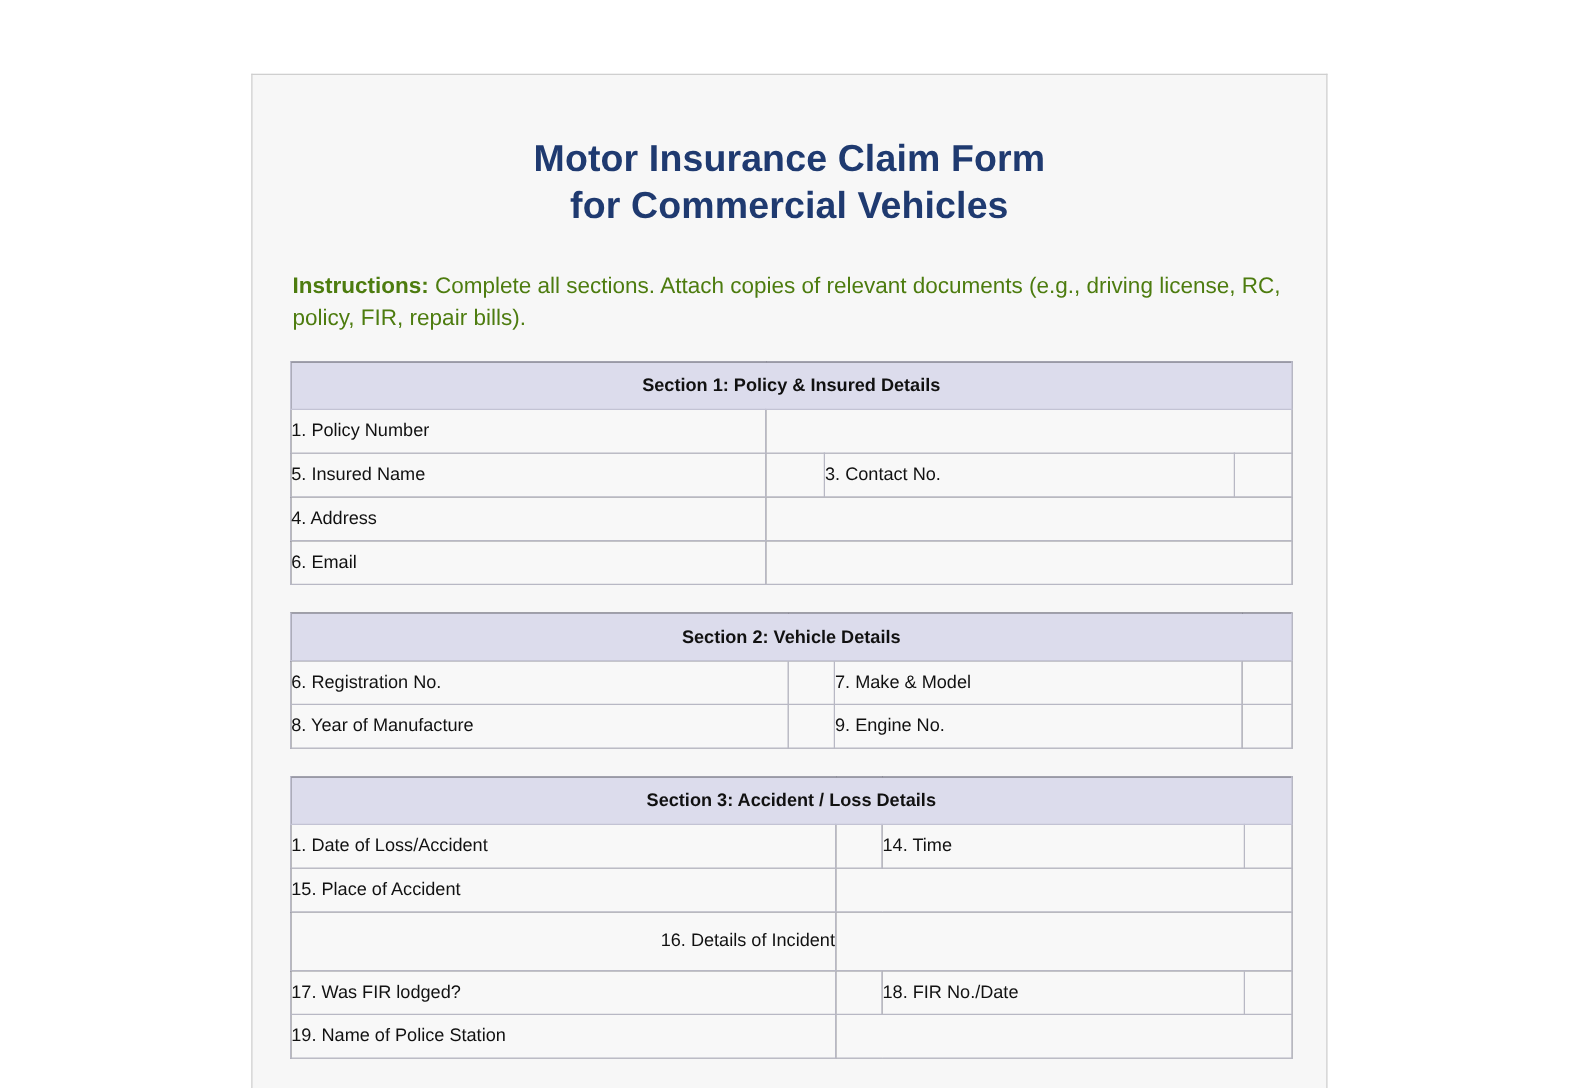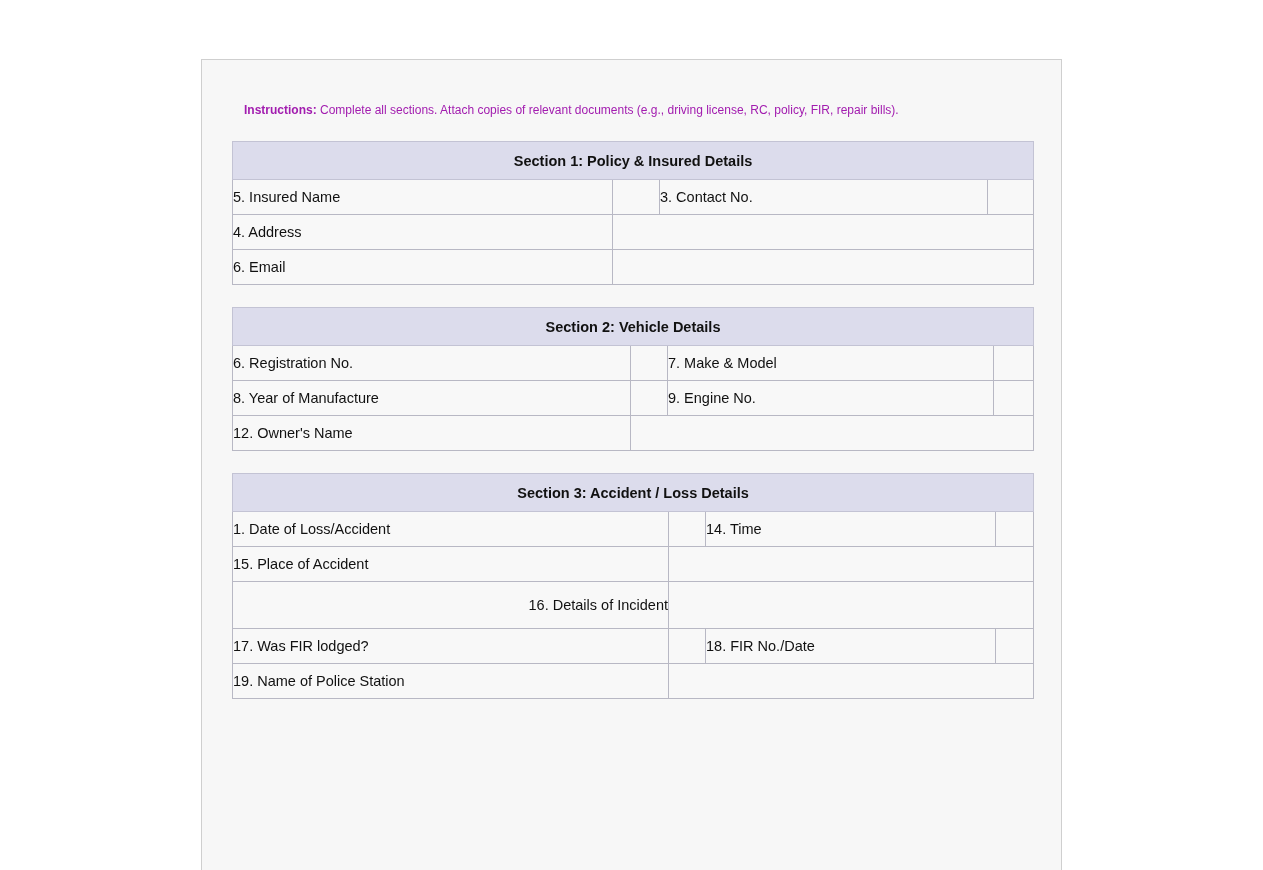--- a/index.html
+++ b/index.html
@@ -36,25 +36,25 @@
     text-align: center;
     color: #1f3a70;
     font-size: 30px;
     font-weight: bold;
     line-height: 1.22;
     letter-spacing: 0.1px;
   }
   .doc-title .line2 { display: block; }
 
   .instructions {
-    margin: 12px;
+    margin: 2px;
     padding-top: 30px;
-    font-size: 12px;
+    font-size: 18px;
     line-height: 1.45;
-    color: #a21caf;
+    color: #4d7c0f;
   }
   .instructions b { font-weight: bold; }
 
   
   .section-table {
     width: 801px;
     border-collapse: collapse;
     margin-top: 22px;
     table-layout: fixed;
     background: #000000;
@@ -102,36 +102,44 @@
   .s3 col.c2 { width: 37px; }
   .s3 col.c3 { width: 290px; }
   .s3 col.c4 { width: 38px; }
 </style>
 </head>
 <body>
 
 <div class="page-sheet">
   <div class="doc-inner">
 
+    <h1 class="doc-title">
+      <span>Motor Insurance Claim Form</span>
+      <span class="line2">for Commercial Vehicles</span>
+    </h1>
 
     <p class="instructions">
       <b>Instructions:</b><span> Complete all sections. Attach copies of relevant documents (e.g., driving license, RC, policy, FIR, repair bills).</span>
     </p>
 
     <div id="sections-container">
         <table class="section-table s1">
           <colgroup>
             <col class="c1">
             <col class="c2">
             <col class="c3">
             <col class="c4">
           </colgroup>
           <tbody>
             <tr class="section-head">
               <td colspan="4">Section 1: Policy &amp; Insured Details</td>
+            </tr>
+            <tr class="row-std">
+              <td class="cell-label">1. Policy Number</td>
+              <td class="cell-blank" colspan="3"></td>
             </tr>
             <tr class="row-std">
               <td class="cell-label">5. Insured Name</td>
               <td class="cell-blank"></td>
               <td class="cell-label">3. Contact No.</td>
               <td class="cell-blank"></td>
             </tr>
             <tr class="row-std">
               <td class="cell-label">4. Address</td>
               <td class="cell-blank" colspan="3"></td>
@@ -158,24 +166,20 @@
               <td class="cell-blank"></td>
               <td class="cell-label">7. Make &amp; Model</td>
               <td class="cell-blank"></td>
             </tr>
             <tr class="row-std">
               <td class="cell-label">8. Year of Manufacture</td>
               <td class="cell-blank"></td>
               <td class="cell-label">9. Engine No.</td>
               <td class="cell-blank"></td>
             </tr>
-            <tr class="row-std">
-              <td class="cell-label">12. Owner's Name</td>
-              <td class="cell-blank" colspan="3"></td>
-            </tr>
           </tbody>
         </table>
         <table class="section-table s3">
           <colgroup>
             <col class="c1">
             <col class="c2">
             <col class="c3">
             <col class="c4">
           </colgroup>
           <tbody>

